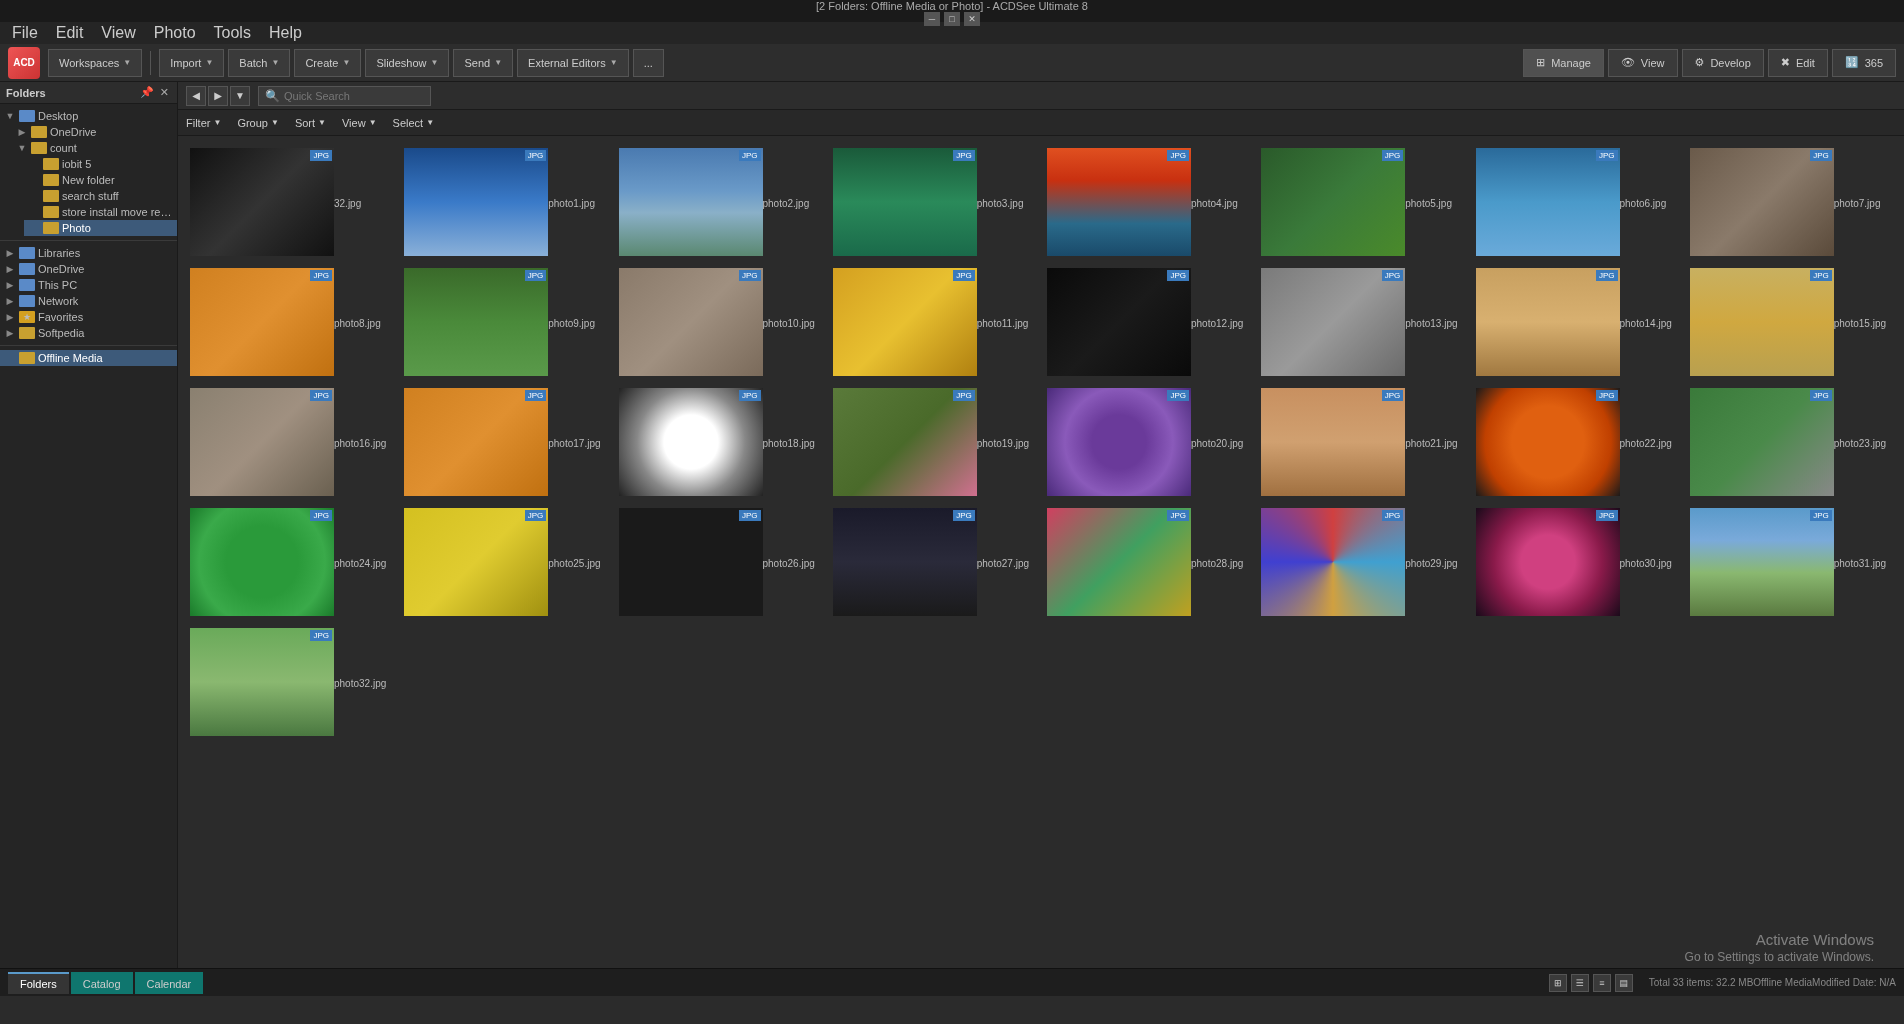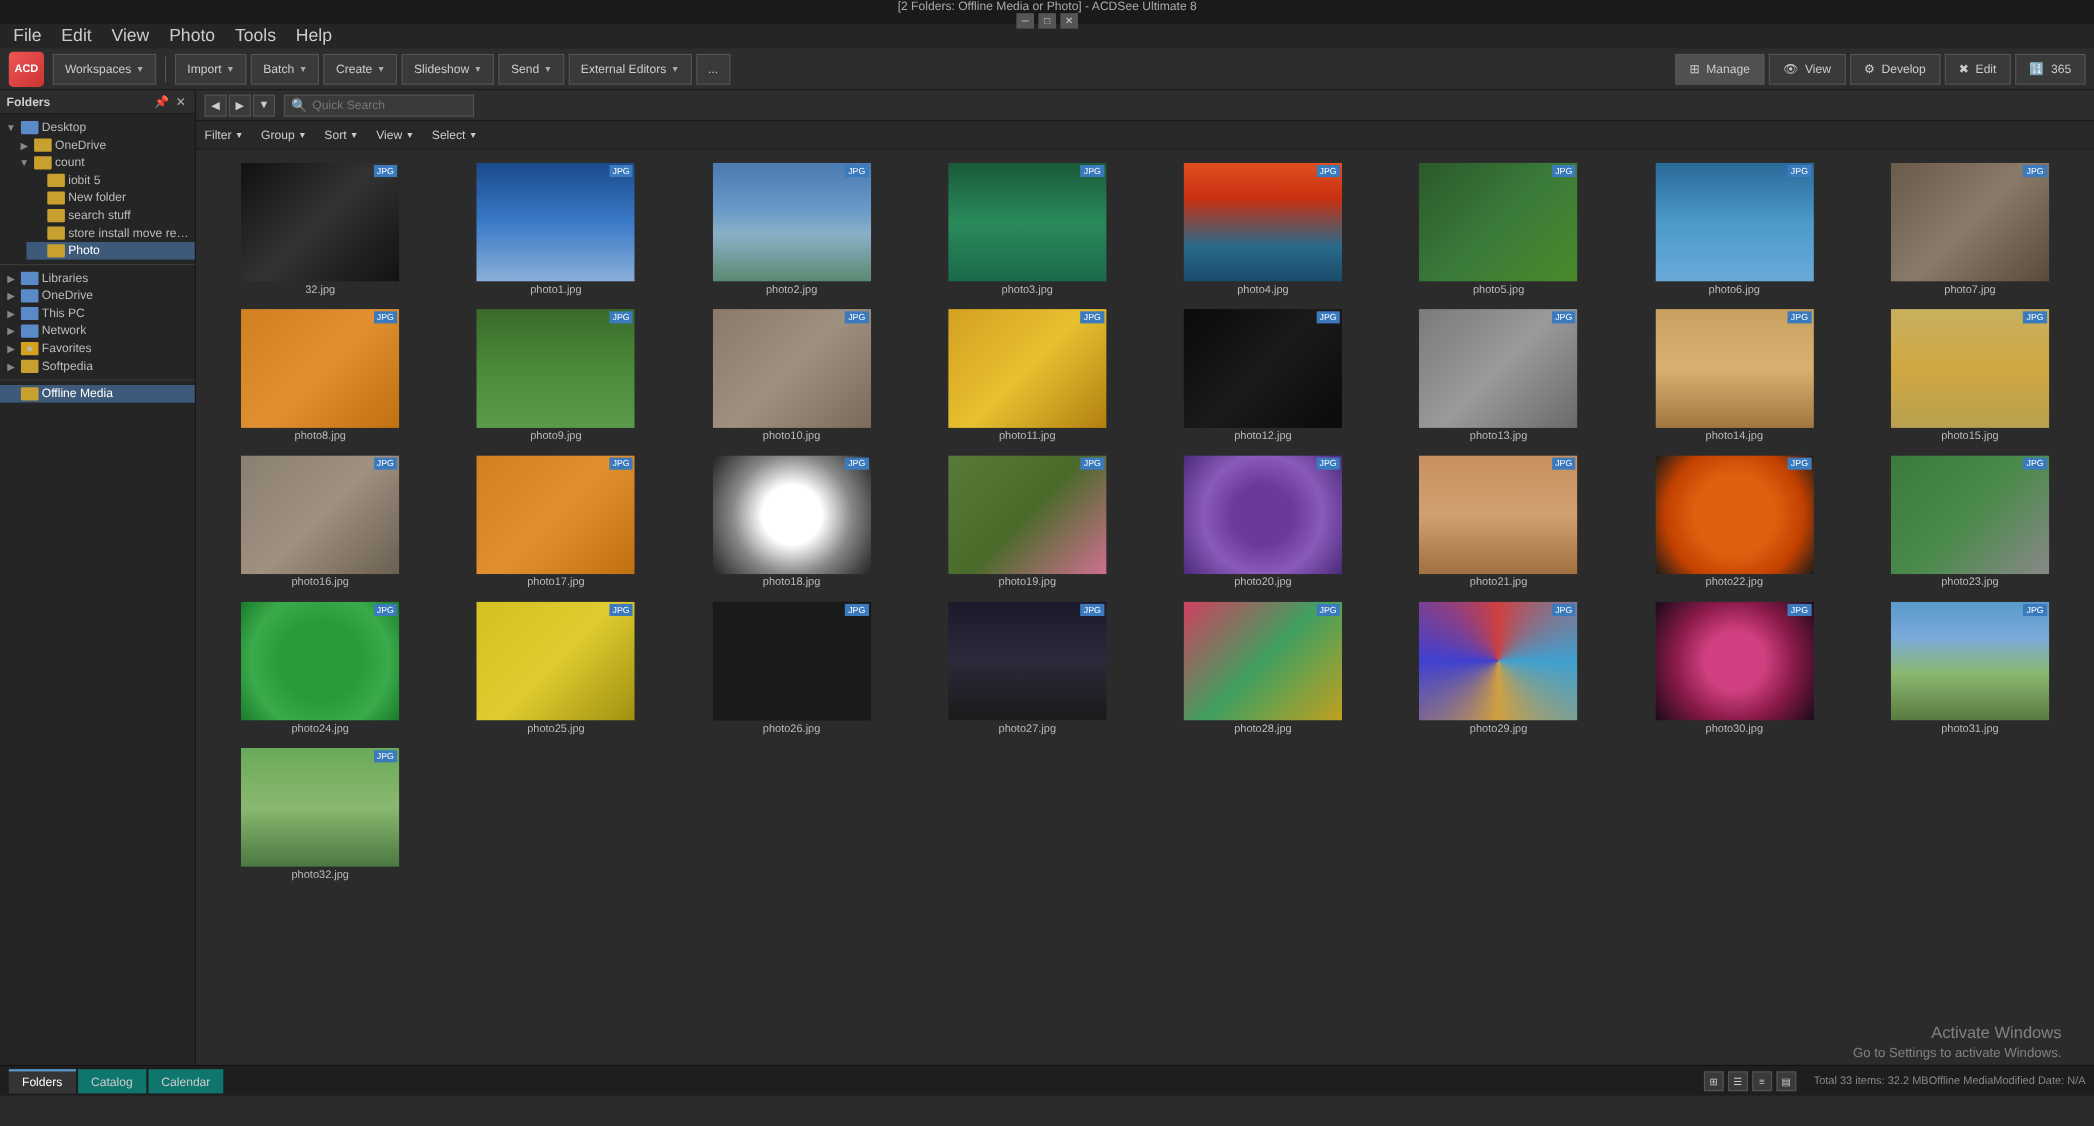--- a/index.html
+++ b/index.html
@@ -64,21 +64,21 @@
     #filter-bar .filter-btn { background: none; border: none; color: #ccc; cursor: pointer; font-size: 11px; display: flex; align-items: center; gap: 3px; }
     #filter-bar .filter-btn .arrow { font-size: 8px; }
 
     
     #thumbnail-grid { flex: 1; overflow-y: auto; overflow-x: hidden; background: #2b2b2b; padding: 8px; }
     #thumbnail-grid::-webkit-scrollbar { width: 12px; }
     #thumbnail-grid::-webkit-scrollbar-track { background: #222; }
     #thumbnail-grid::-webkit-scrollbar-thumb { background: #555; }
 
     .thumb-grid { display: grid; grid-template-columns: repeat(8, 1fr); gap: 4px; }
-    .thumb-item { display: flex; flex-direction: column; align-items: center; cursor: pointer; padding: 4px; }
+    .thumb-item { display: flex; align-items: center; cursor: pointer; padding: 4px; }
     .thumb-wrapper { position: relative; width: 144px; height: 108px; background: #1a1a1a; display: flex; align-items: center; justify-content: center; overflow: hidden; }
     .thumb-wrapper .jpg-badge { position: absolute; top: 2px; right: 2px; background: #3a7abd; color: white; font-size: 8px; padding: 1px 3px; }
     .thumb-img { width: 100%; height: 100%; object-fit: cover; }
     .thumb-label { font-size: 10px; color: #bbb; margin-top: 2px; text-align: center; max-width: 144px; overflow: hidden; text-overflow: ellipsis; white-space: nowrap; }
 
     
     .img-dark { background: linear-gradient(135deg, #111, #333, #111); }
     .img-blue-sky { background: linear-gradient(180deg, #1a4a8a 0%, #3a7ac8 50%, #8ab0d8 100%); }
     .img-mountains { background: linear-gradient(180deg, #4a7ab0 0%, #6a9ac8 40%, #8ab0c8 60%, #5a8870 100%); }
     .img-green-water { background: linear-gradient(180deg, #1a5a3a 0%, #2a8a5a 50%, #1a6a4a 100%); }

